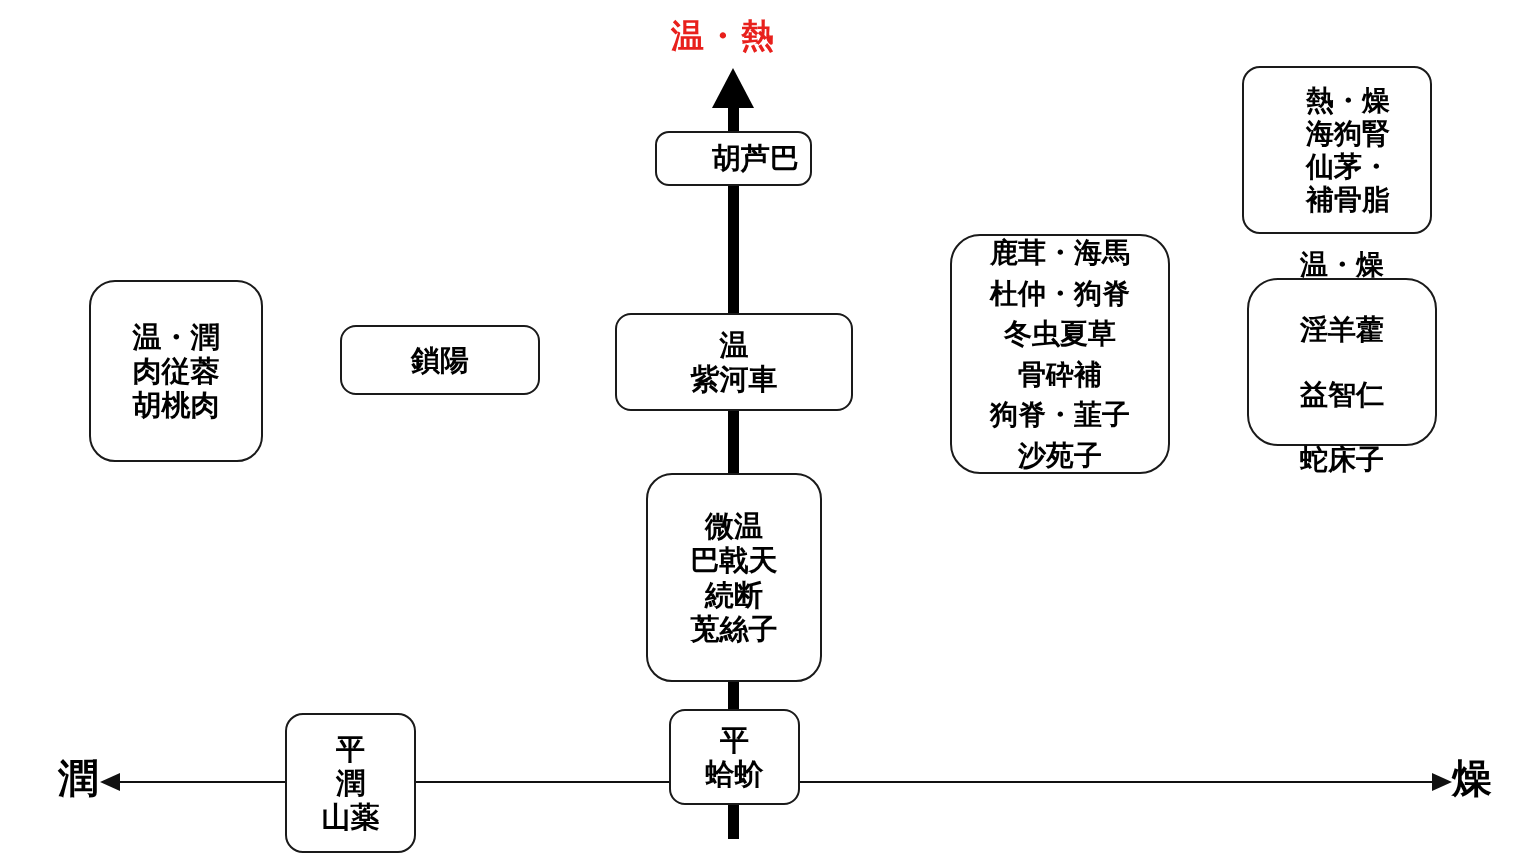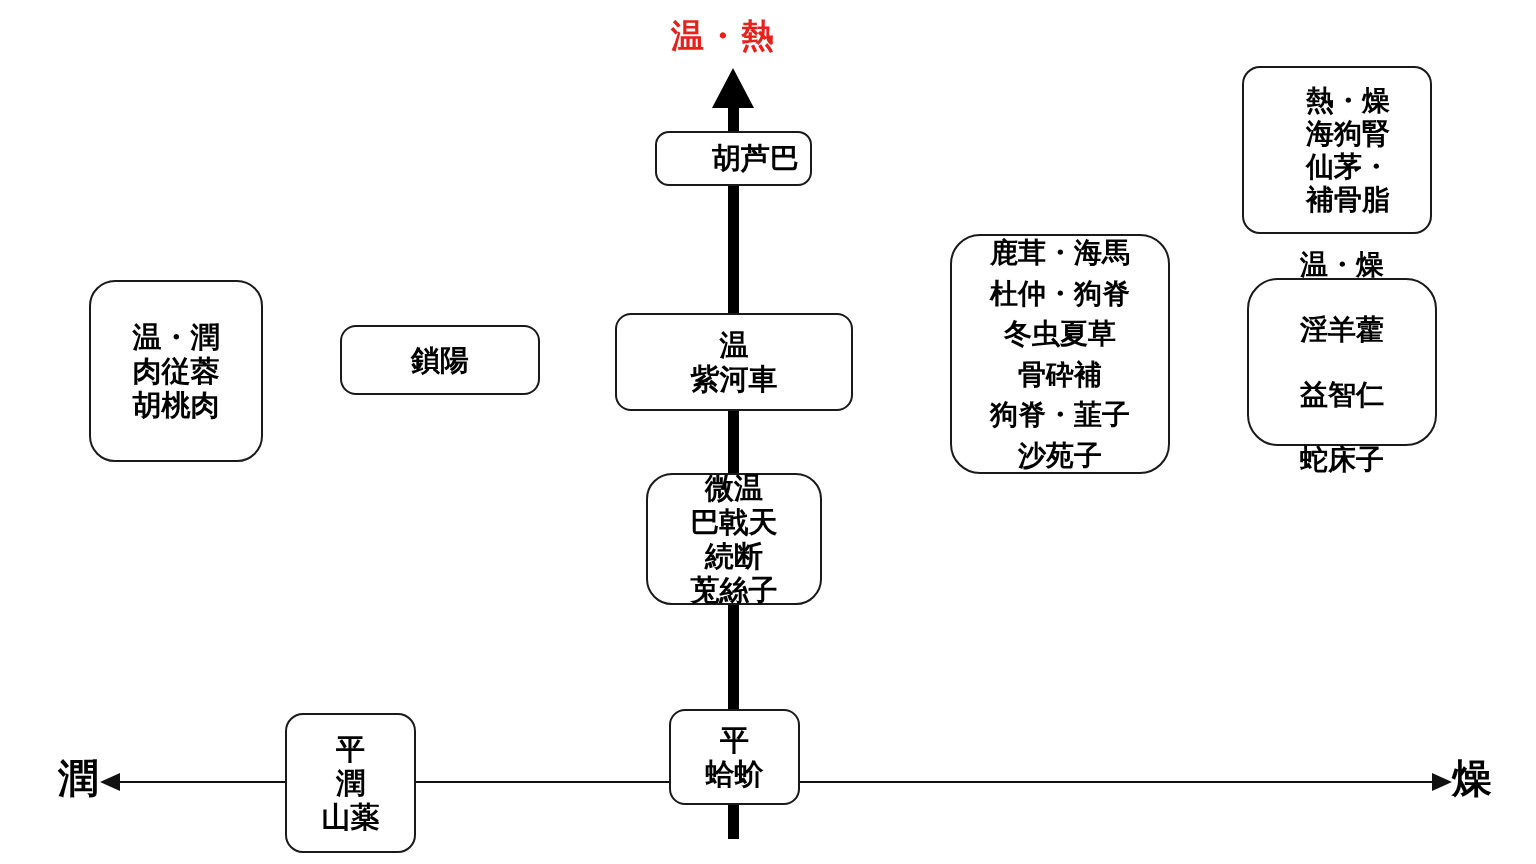--- a/index.html
+++ b/index.html
@@ -87,21 +87,21 @@
   }
   .node .line { display: block; white-space: nowrap; }
 
   
   .node.n-warm-moist   { left: 73px;  top: 280px; width: 174px; height: 182px; border-radius: 26px; font-size: 29px; margin-left: 16px; }
   .node.n-suoyang      { left: 340px; top: 325px; width: 200px; height: 70px;  border-radius: 16px; font-size: 29px; }
   .node.n-ping-run     { left: 285px; top: 713px; width: 131px; height: 140px; border-radius: 18px; font-size: 29px; }
 
   .node.n-huluba       { left: 655px; top: 131px; width: 157px; height: 55px;  border-radius: 14px; font-size: 29px; padding-left: 44px; }
   .node.n-wen          { left: 615px; top: 313px; width: 238px; height: 98px;  border-radius: 16px; font-size: 29px; }
-  .node.n-weiwen       { left: 646px; top: 473px; width: 176px; height: 132px; border-radius: 26px; font-size: 29px; }
+  .node.n-weiwen       { left: 646px; top: 473px; width: 176px; height: 209px; border-radius: 26px; font-size: 29px; }
   .node.n-ping-gejie   { left: 669px; top: 709px; width: 131px; height: 96px;  border-radius: 16px; font-size: 29px; }
 
   .node.n-big-right    { left: 950px; top: 234px; width: 220px; height: 240px; border-radius: 30px; font-size: 28px; justify-content: space-between; }
   .node.n-hot-dry      { left: 1242px; top: 66px;  width: 190px; height: 168px; border-radius: 18px; font-size: 28px; padding-left: 22px; }
   .node.n-warm-dry     { left: 1247px; top: 278px; width: 190px; height: 168px; border-radius: 31px; font-size: 28px; gap: 32px; }
 </style>
 </head>
 <body>
 
 <div id="canvas">

